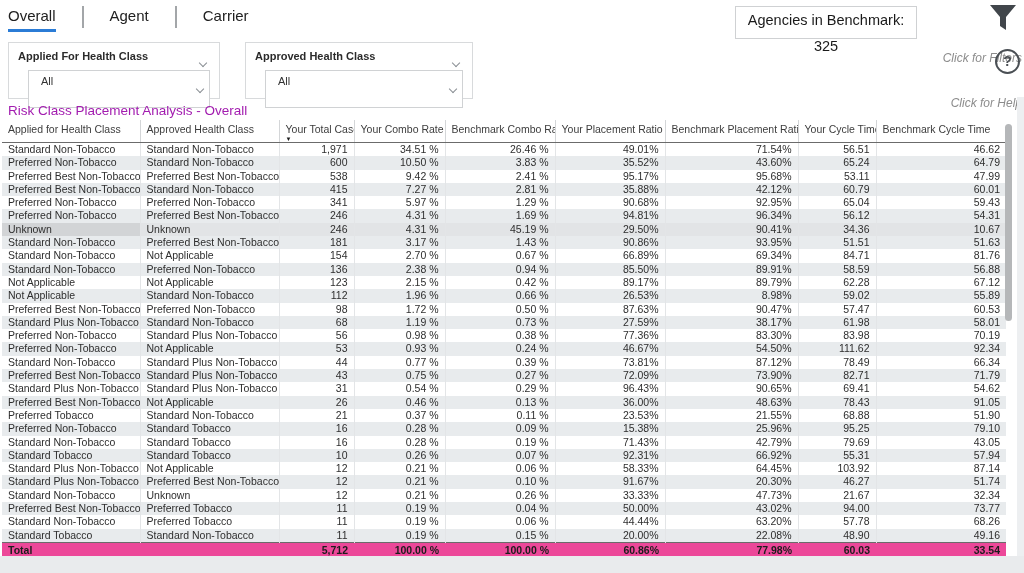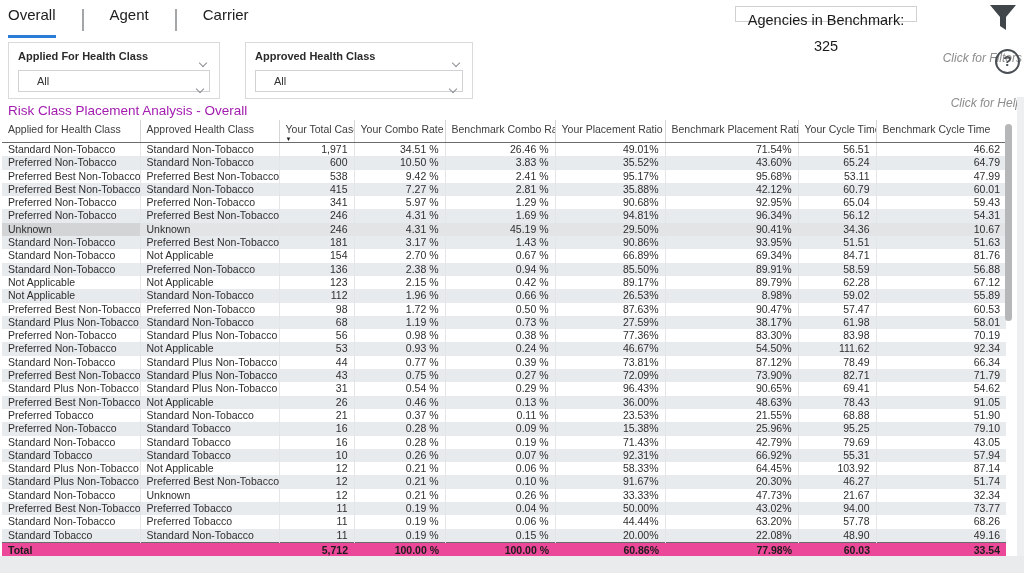--- a/index.html
+++ b/index.html
@@ -7,36 +7,36 @@
   body {
     position: relative;
     font-family: "Liberation Sans", sans-serif;
     background: #ffffff;
     overflow: hidden;
     color: #252525;
   }
 
   
   .tabbar { position:absolute; left:8px; top:6px; display:flex; align-items:center; }
-  .tab { font-size:15px; color:#212121; padding-bottom:12px; border-bottom:3px solid transparent; cursor:pointer; }
+  .tab { font-size:15px; color:#212121; padding-bottom:5px; border-bottom:3px solid transparent; cursor:pointer; }
   .tab.active { border-bottom-color:#2b7cd6; }
   .tab-divider { width:2px; height:22px; background:#a3a6a9; margin:0 26px 5px 26px; }
 
   
   .filterbox { position:absolute; top:42px; height:57px; background:#fff; border:1px solid #d8dadc; }
   .filterbox.fb1 { left:8px;  width:212px; }
   .filterbox.fb2 { left:245px; width:228px; }
   .f-label { position:absolute; left:9px; top:7px; font-size:11px; font-weight:600; color:#2b2b2b; }
   .f-label-chev { position:absolute; right:13px; top:9px; }
-  .f-select { position:absolute; left:9px; right:9px; top:27px; height:22px; border:1px solid #d0d2d4; font-size:11px; color:#333; line-height:20px; padding-left:18px; background:#fff; }
+  .f-select { position:absolute; left:19px; right:9px; top:27px; height:38px; border:1px solid #d0d2d4; font-size:11px; color:#333; line-height:20px; padding-left:12px; background:#fff; }
   .f-select-chev { position:absolute; right:6px; top:7px; }
   .chev { display:inline-block; width:6px; height:6px; border-right:1.3px solid #8a8f94; border-bottom:1.3px solid #8a8f94; transform:rotate(45deg); }
 
   
-  .benchcard { position:absolute; left:735px; top:6px; width:182px; height:16px; border:1px solid #cfd1d3; background:#fff;
+  .benchcard { position:absolute; left:735px; top:6px; width:182px; height:33px; border:1px solid #cfd1d3; background:#fff;
                font-size:14.5px; color:#1a1a1a; text-align:center; line-height:26px; }
 
   
   .funnel-wrap { position:absolute; left:988px; top:4px; width:30px; height:28px; cursor:pointer; }
   .icon-caption { position:absolute; right:2px; font-size:12px; font-style:italic; color:#8c8c8c;margin-top:17px; }
   .cap-filters { top:34px; }
   .cap-help { top:79px; }
   .help-icon { position:absolute; left:995px; top:49px; width:25px; height:25px; border:2.5px solid #4a4f54; border-radius:50%;
                font-size:14px; font-weight:700; color:#4a4f54; text-align:center; line-height:20px; cursor:pointer; }
 

